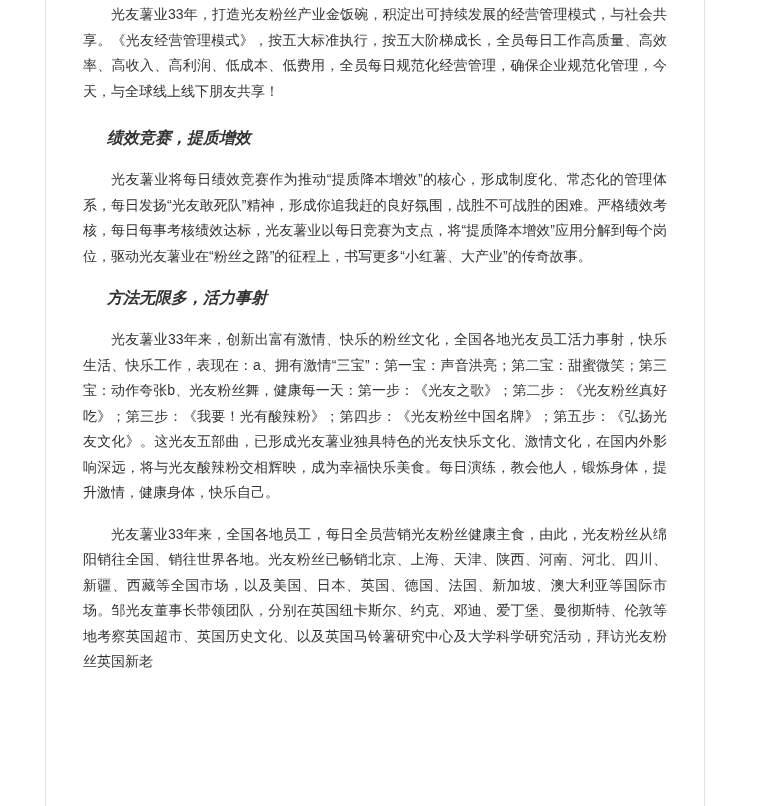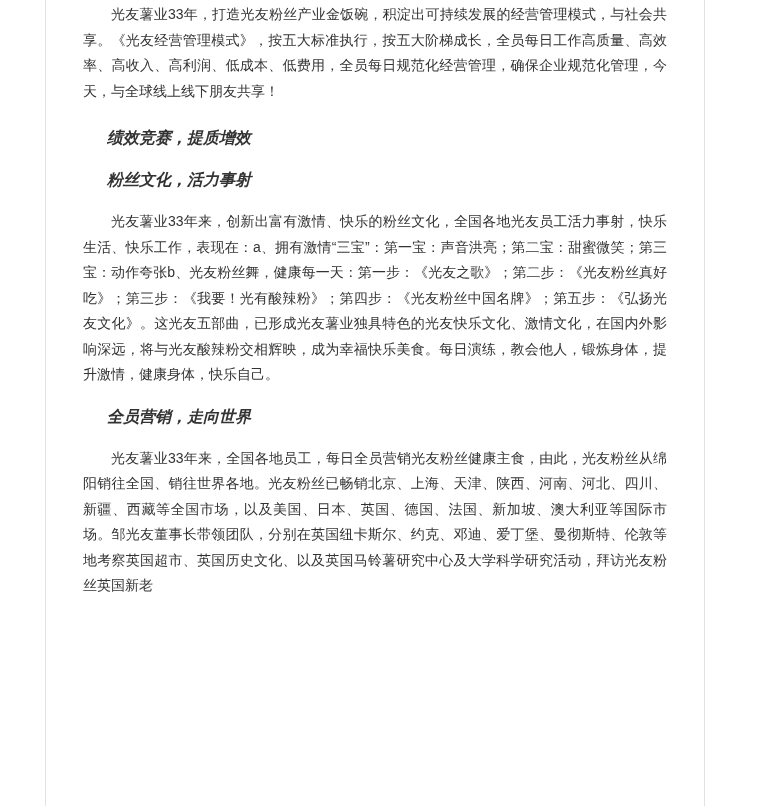--- a/index.html
+++ b/index.html
@@ -53,23 +53,23 @@
 </style>
 </head>
 <body>
 
 <div class="page">
   <article class="article">
     <p>光友薯业33年，打造光友粉丝产业金饭碗，积淀出可持续发展的经营管理模式，与社会共享。《光友经营管理模式》，按五大标准执行，按五大阶梯成长，全员每日工作高质量、高效率、高收入、高利润、低成本、低费用，全员每日规范化经营管理，确保企业规范化管理，今天，与全球线上线下朋友共享！</p>
 
     <h3 class="first">绩效竞赛，提质增效</h3>
 
+    <p>光友薯业将每日绩效竞赛作为推动“提质降本增效”的核心，形成制度化、常态化的管理体系，每日发扬“光友敢死队”精神，形成你追我赶的良好氛围，战胜不可战胜的困难。严格绩效考核，每日每事考核绩效达标，光友薯业以每日竞赛为支点，将“提质降本增效”应用分解到每个岗位，驱动光友薯业在“粉丝之路”的征程上，书写更多“小红薯、大产业”的传奇故事。</p>
 
-    <h3>粉丝文化，活力事射</h3>
+    <h3>方法无限多，活力事射</h3>
 
     <p>光友薯业33年来，创新出富有激情、快乐的粉丝文化，全国各地光友员工活力事射，快乐生活、快乐工作，表现在：a、拥有激情“三宝”：第一宝：声音洪亮；第二宝：甜蜜微笑；第三宝：动作夸张b、光友粉丝舞，健康每一天：第一步：《光友之歌》；第二步：《光友粉丝真好吃》；第三步：《我要！光有酸辣粉》；第四步：《光友粉丝中国名牌》；第五步：《弘扬光友文化》。这光友五部曲，已形成光友薯业独具特色的光友快乐文化、激情文化，在国内外影响深远，将与光友酸辣粉交相辉映，成为幸福快乐美食。每日演练，教会他人，锻炼身体，提升激情，健康身体，快乐自己。</p>
 
 
-    <h3>全员营销，走向世界</h3>
 
     <p>光友薯业33年来，全国各地员工，每日全员营销光友粉丝健康主食，由此，光友粉丝从绵阳销往全国、销往世界各地。光友粉丝已畅销北京、上海、天津、陕西、河南、河北、四川、新疆、西藏等全国市场，以及美国、日本、英国、德国、法国、新加坡、澳大利亚等国际市场。邹光友董事长带领团队，分别在英国纽卡斯尔、约克、邓迪、爱丁堡、曼彻斯特、伦敦等地考察英国超市、英国历史文化、以及英国马铃薯研究中心及大学科学研究活动，拜访光友粉丝英国新老</p>
   </article>
 </div>
 
 </body></html>

